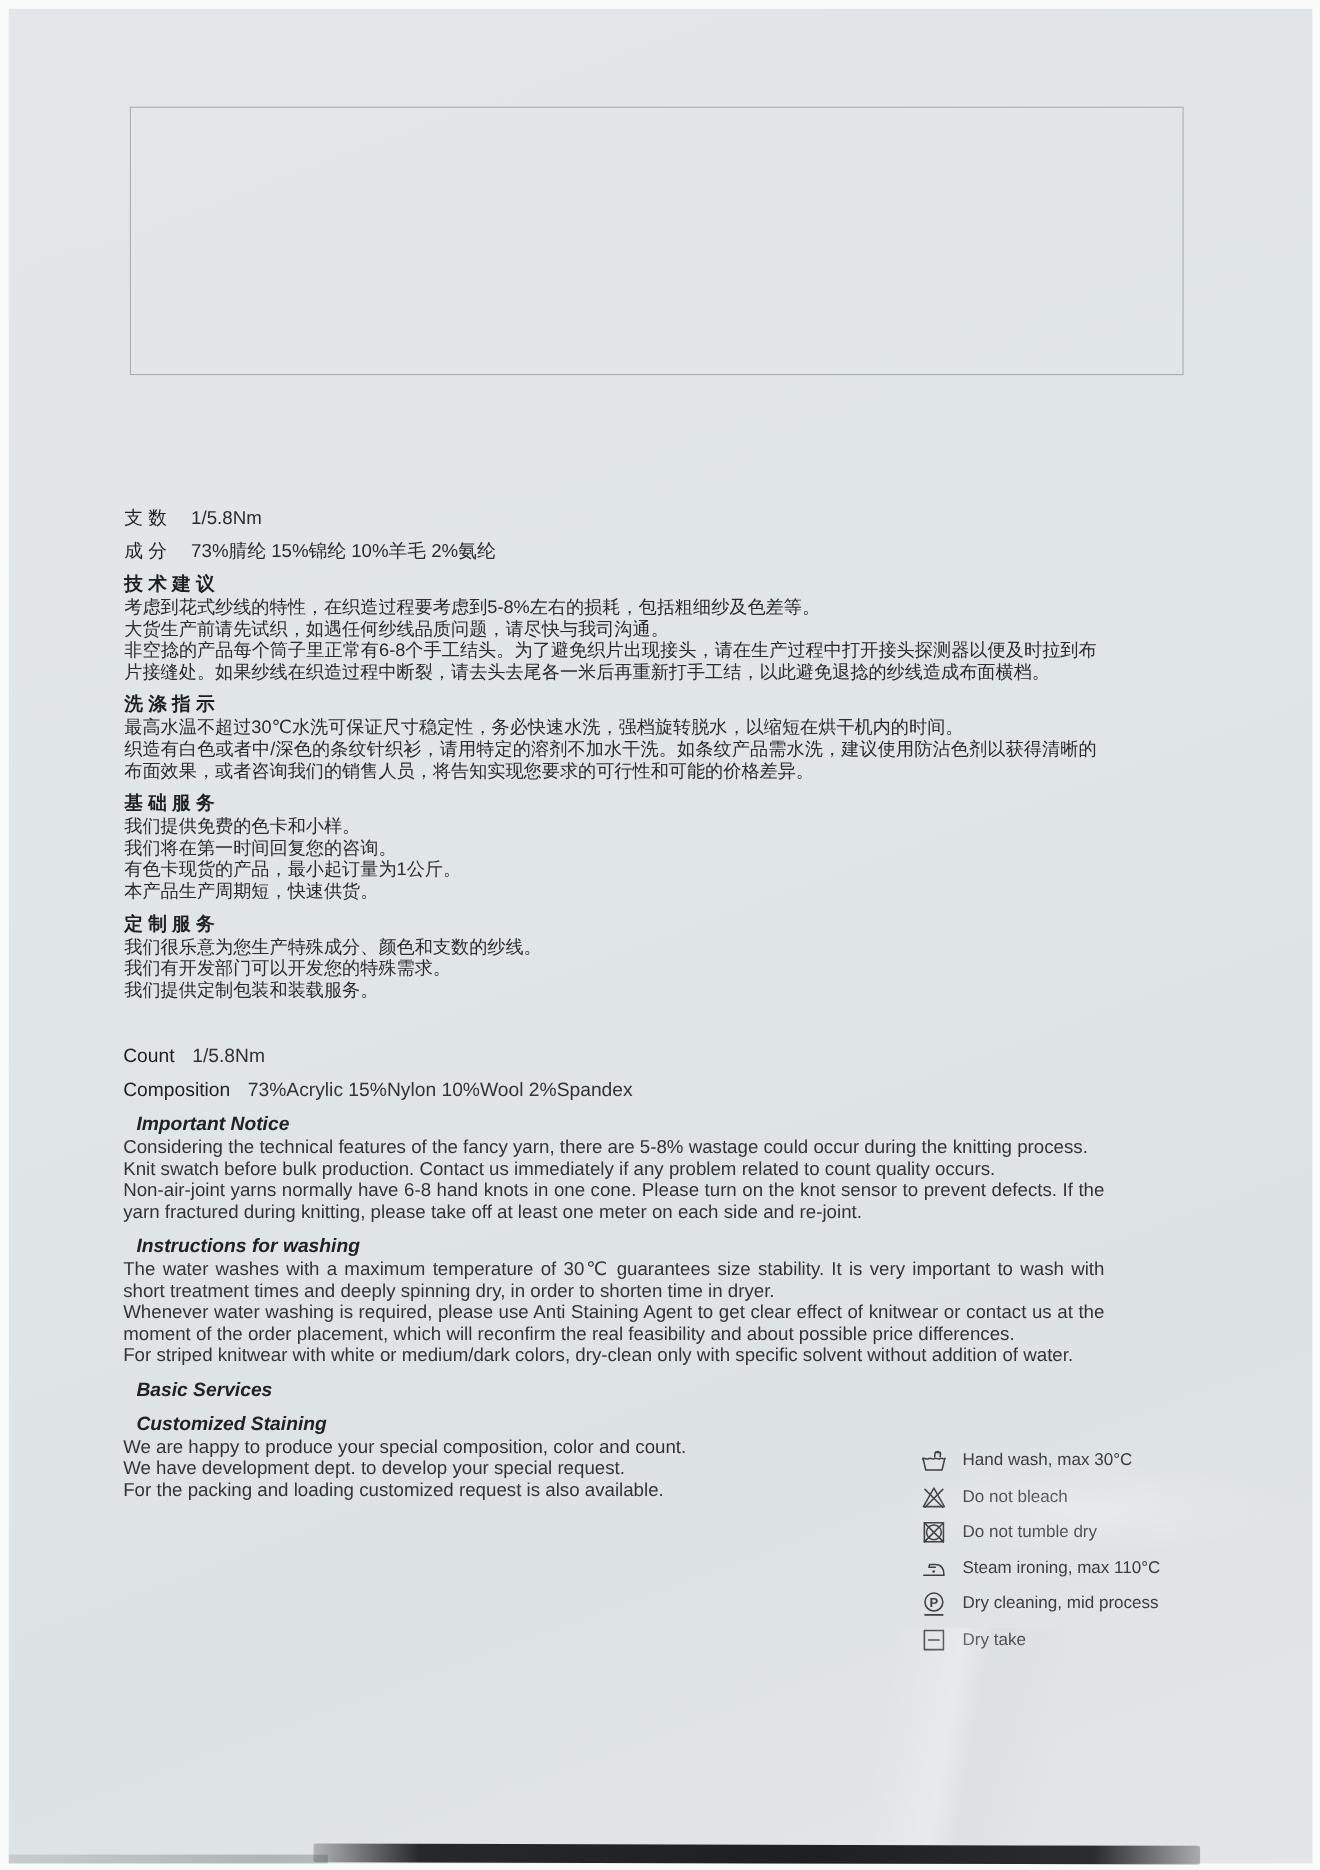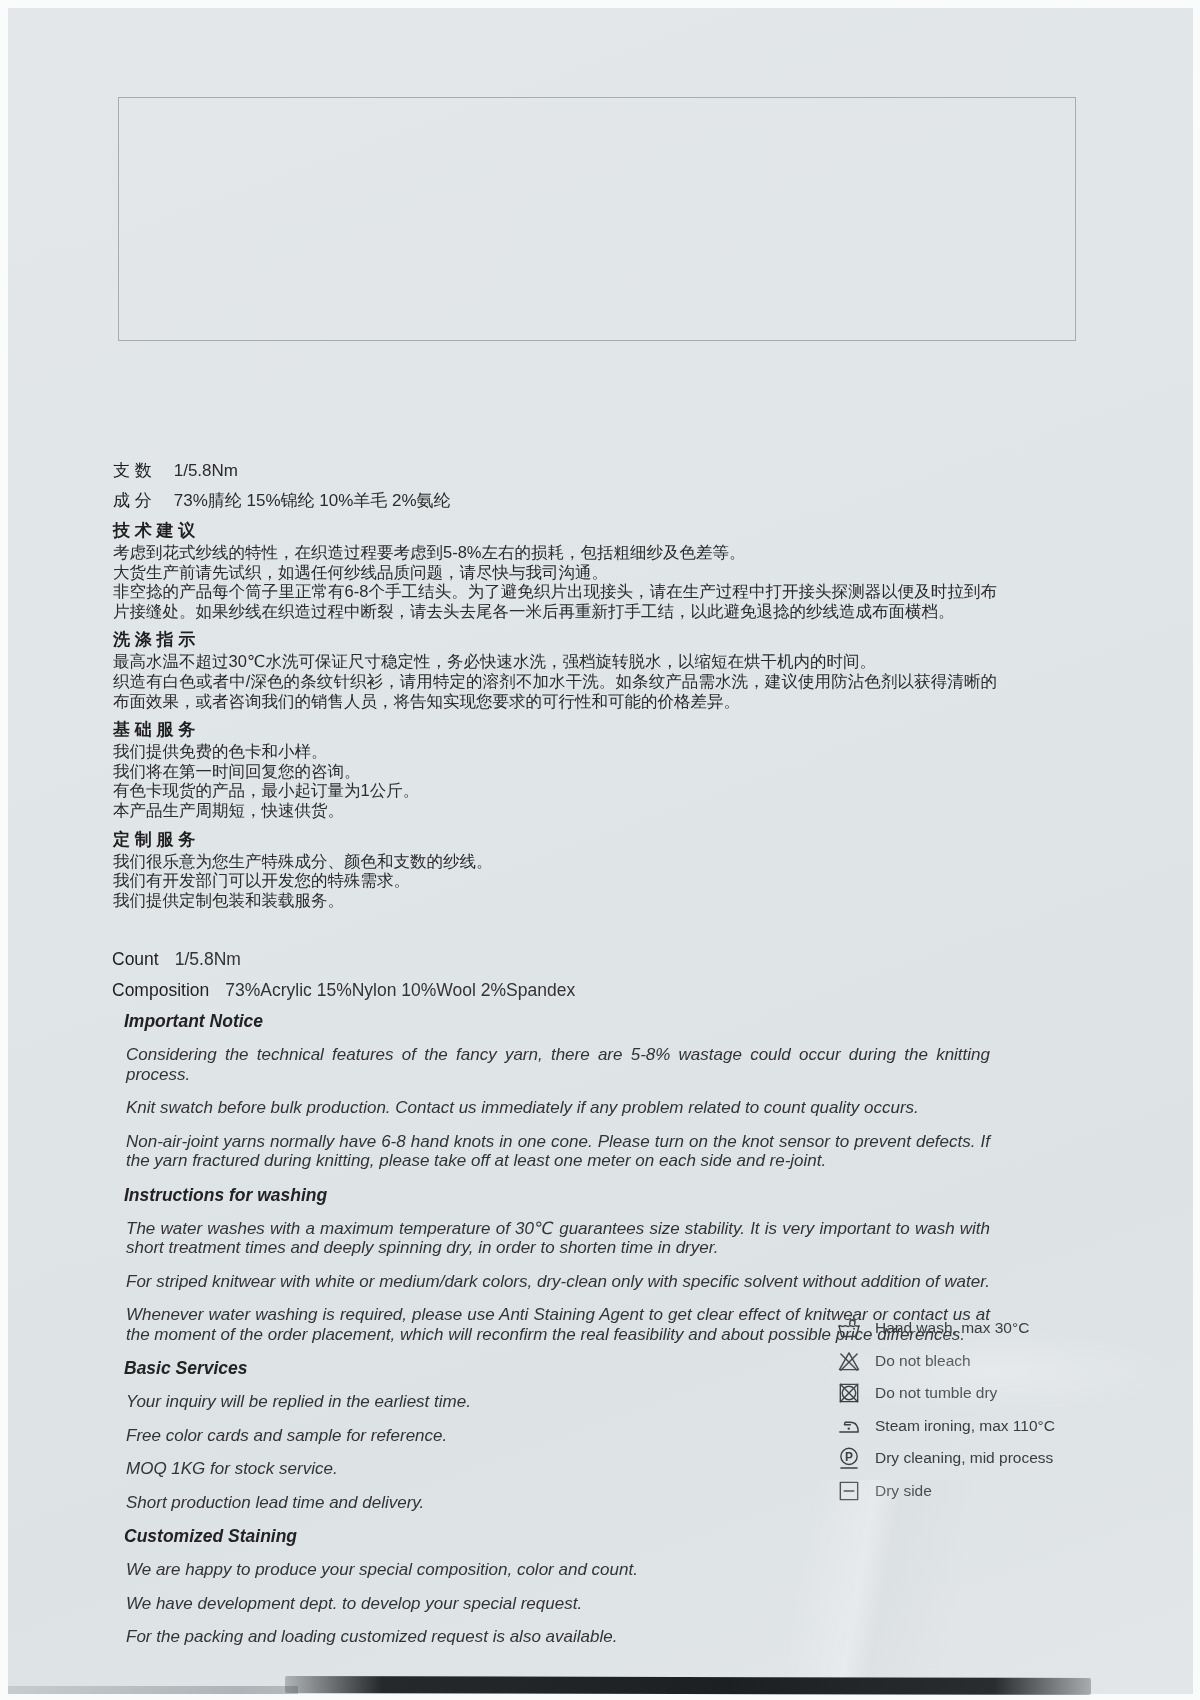--- a/index.html
+++ b/index.html
@@ -28,21 +28,21 @@
   .kv .k{font-weight:normal;color:#1f1f1f;white-space:nowrap;}
   .cn h3{font-size:17px;line-height:20px;margin:9px 0 2px;font-weight:bold;color:#1f1f1f;text-align:left;}
   .cn p{margin:0;}
   
   .en{
     position:absolute;left:112px;top:949px;width:892px;
     color:#333;font-size:17px;line-height:19.5px;text-align:justify;
   }
   .en .kv{display:flex;gap:16px;margin:0 0 11px;font-size:17.5px;line-height:20px;text-align:left;}
   .en h3{font-size:17.5px;line-height:20px;margin:11px 12px 2px;font-weight:bold;color:#222;text-align:left;font-style:italic;}
-  .en p{margin:14px;font-style:italic;}
+  .en p{margin:0;}
   .en .list p{text-align:left;}
   
   .care{position:absolute;left:836px;top:1315px;}
   .care .row{display:flex;align-items:center;height:26px;margin-bottom:6.5px;}
   .care svg{flex:0 0 26px;}
   .care .lbl{margin-left:13px;font-size:15.5px;color:#3a3d40;white-space:nowrap;text-align:center;}
   
   .edge-dark{
     position:absolute;left:285px;top:1677px;width:806px;height:17px;
     background:linear-gradient(to right,rgba(35,39,41,.25),#26292b 12%,#1d2022 55%,#2a2d2f 88%,rgba(35,39,41,.3));
@@ -112,30 +112,24 @@
     <span class="v">73%Acrylic 15%Nylon 10%Wool 2%Spandex</span>
   </div>
 
   <h3>Important Notice</h3>
   <p>Considering the technical features of the fancy yarn, there are 5-8% wastage could occur during the knitting process.</p>
   <p>Knit swatch before bulk production. Contact us immediately if any problem related to count quality occurs.</p>
   <p>Non-air-joint yarns normally have 6-8 hand knots in one cone. Please turn on the knot sensor to prevent defects. If the yarn fractured during knitting, please take off at least one meter on each side and re-joint.</p>
 
   <h3>Instructions for washing</h3>
   <p>The water washes with a maximum temperature of 30℃ guarantees size stability. It is very important to wash with short treatment times and deeply spinning dry, in order to shorten time in dryer.</p>
+  <p>Whenever water washing is required, please use Anti Staining Agent to get clear effect of knitwear or contact us at the moment of the order placement, which will reconfirm the real feasibility and about possible price differences.</p>
   <p>For striped knitwear with white or medium/dark colors, dry-clean only with specific solvent without addition of water.</p>
-  <p>Whenever water washing is required, please use Anti Staining Agent to get clear effect of knitwear or contact us at the moment of the order placement, which will reconfirm the real feasibility and about possible price differences.</p>
 
   <h3>Basic Services</h3>
-  <div class="list">
-    <p>Your inquiry will be replied in the earliest time.</p>
-    <p>Free color cards and sample for reference.</p>
-    <p>MOQ 1KG for stock service.</p>
-    <p>Short production lead time and delivery.</p>
-  </div>
 
   <h3>Customized Staining</h3>
   <div class="list">
     <p>We are happy to produce your special composition, color and count.</p>
     <p>We have development dept. to develop your special request.</p>
     <p>For the packing and loading customized request is also available.</p>
   </div>
 </section>
 
 <div class="care">
@@ -175,20 +169,20 @@
       <text x="12" y="14.4" text-anchor="middle" font-size="11" font-weight="bold" fill="#3d4043" stroke="none" font-family="'Liberation Sans','DejaVu Sans',sans-serif">P</text>
       <path d="M4.5 21.3 H19.5"></path>
     </svg>
     <span class="lbl">Dry cleaning, mid process</span>
   </div>
   <div class="row">
     <svg width="26" height="26" viewBox="0 0 24 24" fill="none" stroke="#3d4043" stroke-width="1.3" stroke-linecap="round" stroke-linejoin="round">
       <rect x="4" y="4" width="16" height="16"></rect>
       <path d="M7.5 12 H16.5"></path>
     </svg>
-    <span class="lbl">Dry side</span>
+    <span class="lbl">Dry take</span>
   </div>
 </div>
 
 <div class="crease1"></div>
 <div class="crease2"></div>
 <div class="edge-gray"></div>
 <div class="edge-dark"></div>
 
 </body></html>

